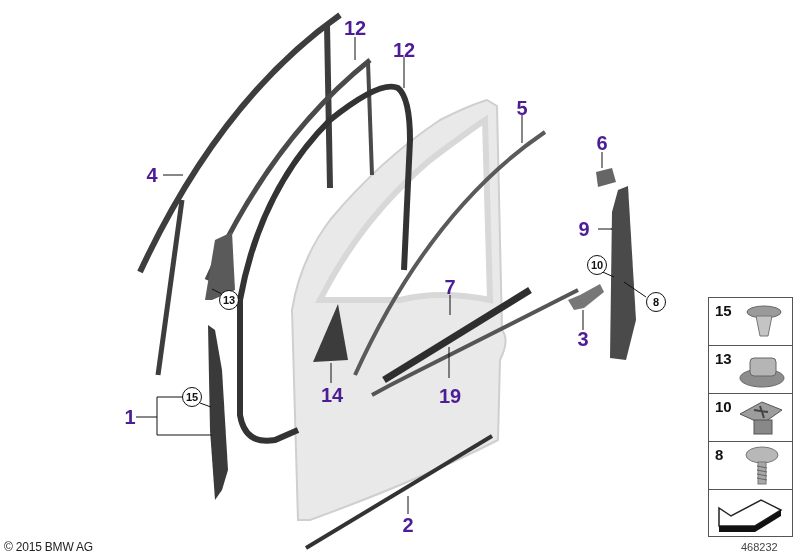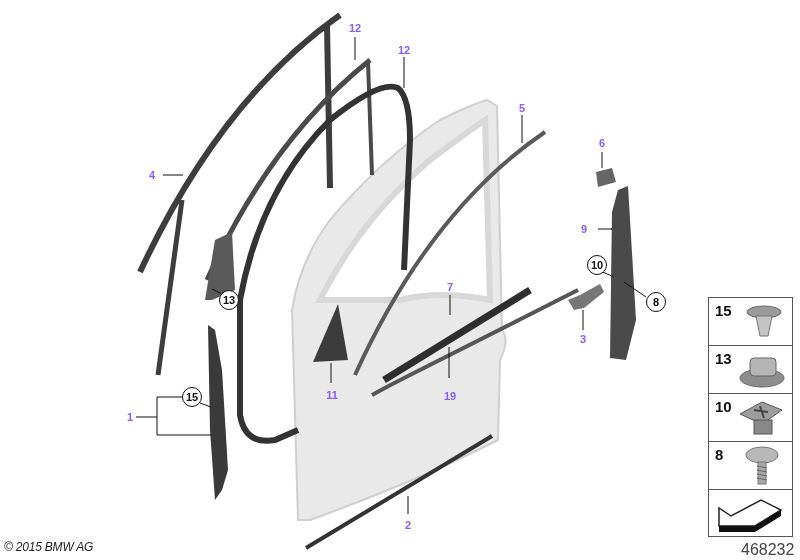--- a/index.html
+++ b/index.html
@@ -1,35 +1,35 @@
 <!DOCTYPE html>
 <html><head>
 <meta charset="utf-8">
 <style>
   html, body { margin:0; padding:0; background:#ffffff; }
   body { width:800px; height:560px; position:relative; overflow:hidden;
          font-family:"Liberation Sans", sans-serif; }
   #diagram { position:absolute; left:0; top:0; width:800px; height:560px; }
   .callout { position:absolute; font-family:"Liberation Sans", sans-serif;
-             font-weight:bold; font-size:11px; color:#8b5cf6; line-height:1;
+             font-weight:bold; font-size:20px; color:#4c1d95; line-height:1;
              transform:translate(-50%,-50%); white-space:nowrap; }
   .circled { position:absolute; width:20px; height:20px; border:1.5px solid #111;
              border-radius:50%; background:#fff; font-family:"Liberation Sans", sans-serif;
              font-size:11px; font-weight:bold; color:#111; display:flex;
              align-items:center; justify-content:center; transform:translate(-50%,-50%);
              box-sizing:border-box; }
   .legend { position:absolute; left:708px; top:297px; width:85px; }
   .legend-cell { position:relative; width:85px; height:48px; border:1px solid #555;
                  border-bottom:none; box-sizing:border-box; background:#fff; }
   .legend-cell:last-child { border-bottom:1px solid #555; }
   .legend-num { position:absolute; left:6px; top:4px; font-weight:bold; font-size:15px; color:#111; }
   .legend-icon { position:absolute; right:6px; top:4px; width:52px; height:40px; }
   .copyright { position:absolute; left:4px; top:540px; font-size:12px; color:#222;
-               letter-spacing:-0.2px;font-style:italic; }
-  .figno { position:absolute; left:741px; top:541px; font-size:16px; color:#444;text-align:center; }
+               letter-spacing:-0.2px; }
+  .figno { position:absolute; left:741px; top:541px; font-size:11px; color:#444;text-align:center; }
 </style>
 </head>
 <body>
 
 <svg id="diagram" viewBox="0 0 800 560" xmlns="http://www.w3.org/2000/svg">
 
   <g>
     <path d="M298,520 L292,310 Q300,260 330,220 Q380,160 440,120 Q470,105 487,100 L497,106 L502,330 Q510,340 500,360 L498,440 Q420,480 310,520 Z" fill="#e9e9e9" stroke="#cfcfcf" stroke-width="2"></path>
     <path d="M320,300 Q360,220 430,160 Q470,130 485,120 L490,300 Q440,290 400,300 Z" fill="#ffffff" stroke="#d8d8d8" stroke-width="6"></path>
   </g>
@@ -90,21 +90,21 @@
 <div class="callout" style="left:130px;top:417px">1</div>
 <div class="callout" style="left:408px;top:525px">2</div>
 <div class="callout" style="left:583px;top:339px">3</div>
 <div class="callout" style="left:152px;top:175px">4</div>
 <div class="callout" style="left:522px;top:108px">5</div>
 <div class="callout" style="left:602px;top:143px">6</div>
 <div class="callout" style="left:450px;top:287px">7</div>
 <div class="callout" style="left:584px;top:229px">9</div>
 <div class="callout" style="left:450px;top:396px">19</div>
 <div class="callout" style="left:355px;top:28px">12</div>
-<div class="callout" style="left:332px;top:395px">11</div>
+<div class="callout" style="left:332px;top:395px">14</div>
 <div class="callout" style="left:404px;top:50px">12</div>
 
 <div class="circled" style="left:229px;top:300px">13</div>
 <div class="circled" style="left:192px;top:397px">15</div>
 <div class="circled" style="left:597px;top:265px">10</div>
 <div class="circled" style="left:656px;top:302px">8</div>
 
 <div class="legend">
   <div class="legend-cell">
     <span class="legend-num">15</span>

